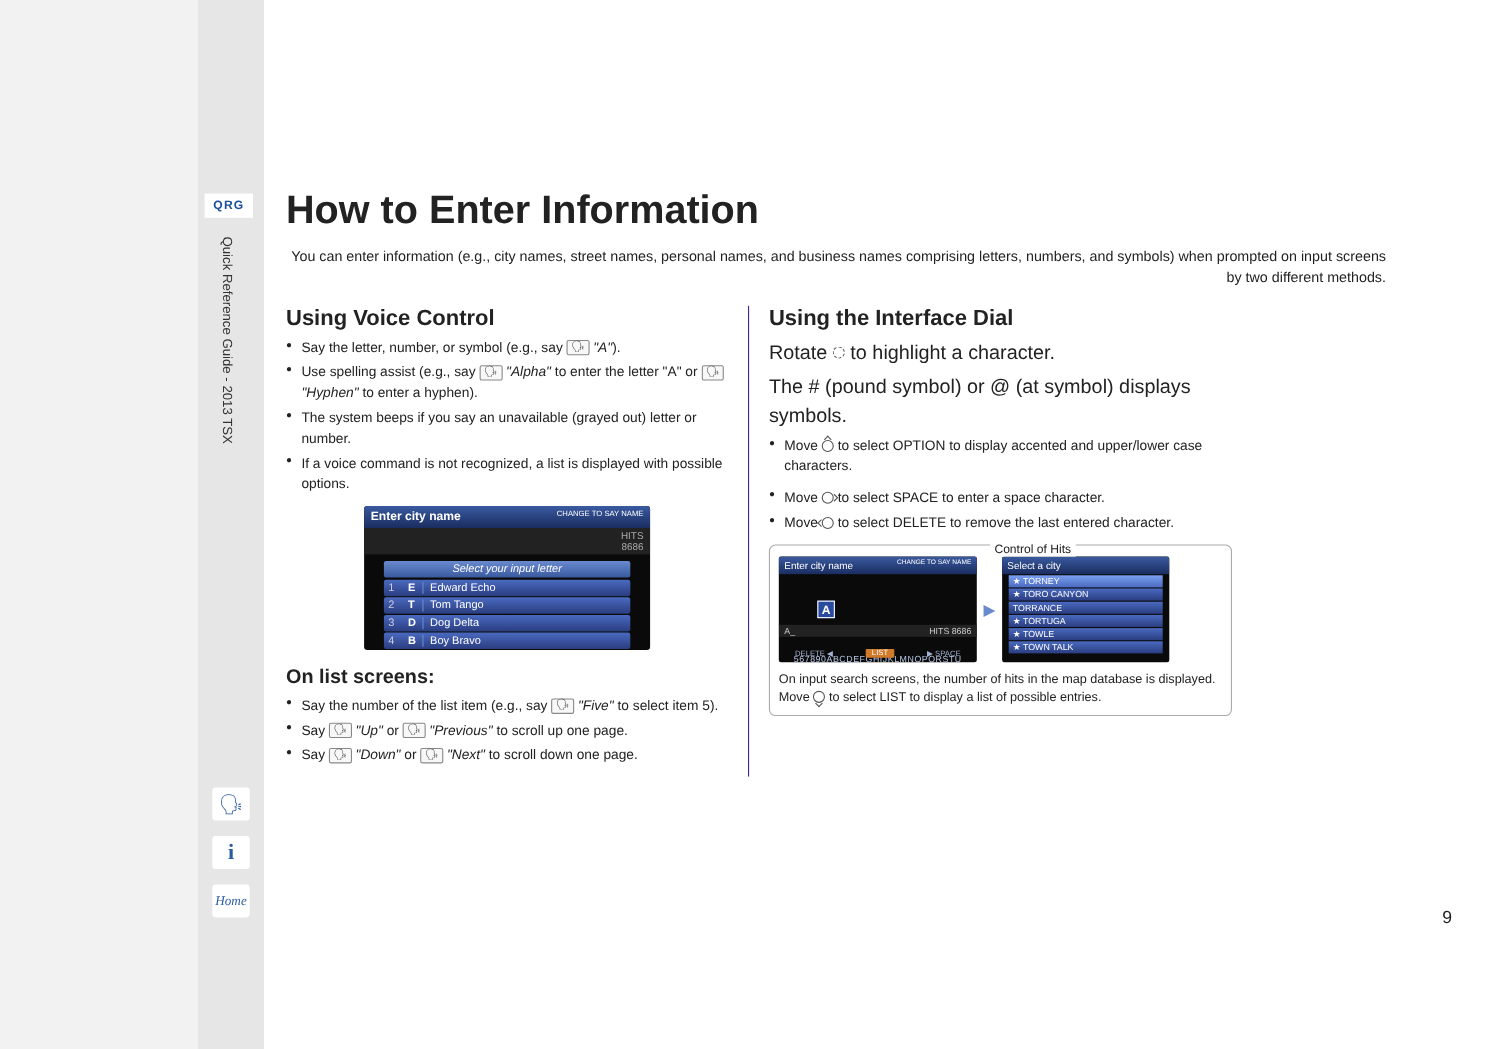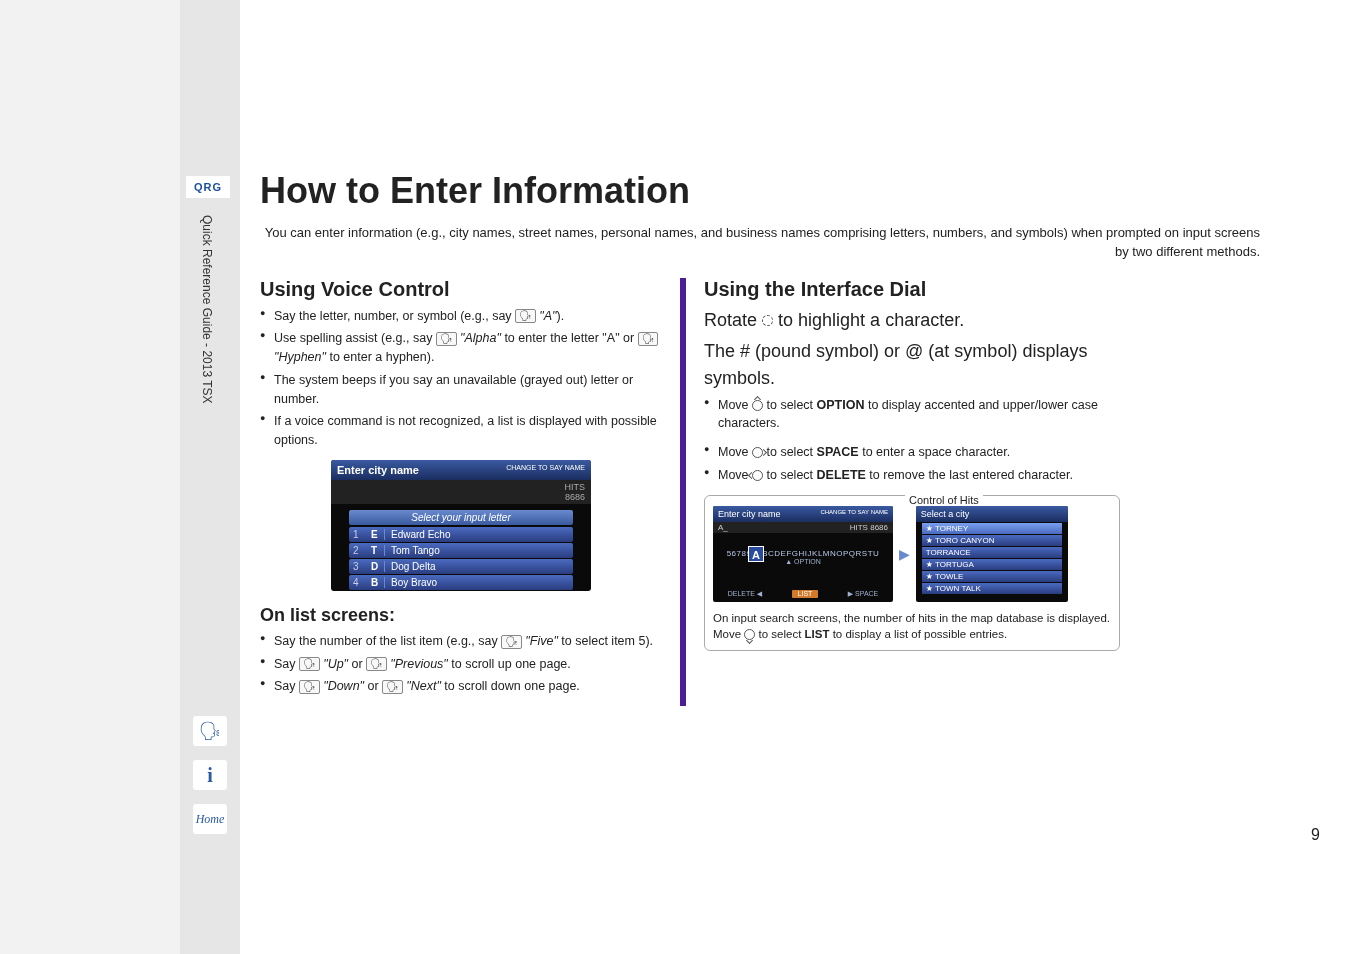--- a/index.html
+++ b/index.html
@@ -7,21 +7,21 @@
   .page { position: relative; width: 1350px; height: 954px; background: #fff; }
   .outer-band { position: absolute; left: 0; top: 0; width: 180px; height: 954px; background: #f2f2f2; }
   .inner-band { position: absolute; left: 180px; top: 0; width: 60px; height: 954px; background: #e6e6e6; }
   .qrg-badge { position: absolute; left: 186px; top: 176px; width: 44px; height: 22px; background: #fff; display: flex; align-items: center; justify-content: center; font-size: 11px; font-weight: bold; color: #1b4fa0; letter-spacing: 1px; }
   .vertical-text { position: absolute; left: 200px; top: 215px; writing-mode: vertical-rl; font-size: 12px; color: #333; }
   .content { position: absolute; left: 260px; top: 170px; width: 1060px; }
   h1 { font-size: 36px; font-weight: bold; margin-bottom: 12px; }
   .intro { font-size: 13px; line-height: 1.45; margin-bottom: 16px; max-width: 1000px; text-align: right; }
   .columns { display: flex; gap: 0; }
   .col-left { width: 420px; padding-right: 18px; }
-  .col-right { width: 440px; padding-left: 18px; border-left: 6px solid #4c1d95; }
+  .col-right { width: 440px; padding-left: 18px; border-left: 1px solid #4c1d95; }
   h2 { font-size: 20px; font-weight: bold; margin-bottom: 6px; }
   .subtext { font-size: 12.5px; line-height: 1.45; margin-bottom: 6px; }
   ul.bullets { list-style: none; margin: 4px 0 10px 0; }
   ul.bullets li { position: relative; padding-left: 14px; font-size: 12.5px; line-height: 1.5; margin-bottom: 4px; }
   ul.bullets li:before { content: "●"; position: absolute; left: 0; top: 0; font-size: 9px; }
   .voice-icon { display: inline-block; border: 1px solid #888; padding: 0 3px; font-size: 10px; border-radius: 2px; background: #f8f8f8; vertical-align: middle; line-height: 12px; }
   .italic { font-style: italic; }
   .screenshot-voice { margin: 10px auto 14px auto; width: 260px; background: #0a0a0a; border-radius: 3px; overflow: hidden; font-size: 10px; color: #cce; }
   .sv-title { background: linear-gradient(#3a5aa0,#1a2d60); padding: 4px 6px; color: #fff; font-weight: bold; font-size: 11px; display: flex; justify-content: space-between; }
   .sv-sub { background: #222; padding: 2px 6px; text-align: right; color: #aaa; font-size: 9px; }
@@ -31,31 +31,31 @@
   .sv-row span:nth-child(2) { width: 14px; font-weight: bold; color: #fff; border-right: 1px solid #6a8ad0; padding-right: 4px; }
   .sv-row span:last-child { color: #fff; }
   h3 { font-size: 18px; font-weight: bold; margin: 8px 0 6px 0; }
   .right-sub { font-size: 18px; line-height: 1.5; margin-bottom: 4px; }
   .dial-figure { margin-top: 10px; border: 1px solid #aaa; border-radius: 6px; padding: 10px 8px 8px 8px; position: relative; }
   .nohits-label { position: absolute; top: -2px; left: 200px; background: #fff; padding: 0 4px; font-size: 11px; }
   .dial-imgs { display: flex; gap: 6px; align-items: center; }
   .kb-panel, .list-panel { background: #0a0a0a; border-radius: 2px; font-size: 8px; color: #cce; overflow: hidden; }
   .kb-panel { width: 180px; height: 96px; position: relative; }
   .kb-head { background: linear-gradient(#3a5aa0,#1a2d60); padding: 3px 5px; color: #fff; font-size: 9px; display: flex; justify-content: space-between; }
-  .kb-line { background: #222; color: #ccc; padding: 1px 5px; font-size: 8px; display: flex; justify-content: space-between; }
+  .kb-line { background: #222; color: #ccc; padding: 1px 5px; font-size: 8px; display: flex; justify-content: space-between; margin-top: 46px; }
   .kb-keys { color: #b8c8e8; font-size: 8px; text-align: center; margin-top: 16px; letter-spacing: 0.5px; }
   .kb-bigletter { position: absolute; left: 35px; top: 40px; background: #2a4aa0; color: #fff; width: 16px; height: 16px; border: 1px solid #fff; text-align: center; font-size: 11px; font-weight: bold; line-height: 16px; }
   .kb-bottom { position: absolute; bottom: 4px; left: 0; right: 0; display: flex; justify-content: space-around; font-size: 7px; color: #a0b0d0; }
   .arrow-play { color: #6a8ad0; font-size: 14px; }
   .list-panel { width: 152px; height: 96px; }
   .list-head { background: linear-gradient(#3a5aa0,#1a2d60); padding: 3px 5px; color: #fff; font-size: 9px; }
   .list-row { background: linear-gradient(#4a6ac0,#2a3d80); margin: 1px 6px; padding: 1px 4px; color: #fff; font-size: 8px; }
   .list-row.hl { background: linear-gradient(#7aa0f0,#4a6ac0); }
   .figure-caption { font-size: 11.5px; line-height: 1.4; margin-top: 8px; }
-  .bold { font-weight: bold; }
+  .bold { font-weight: normal; }
   .left-icons { position: absolute; left: 190px; bottom: 120px; width: 40px; display: flex; flex-direction: column; gap: 14px; align-items: center; }
   .icon-box { width: 34px; height: 30px; background: #fff; border-radius: 3px; display: flex; align-items: center; justify-content: center; }
   .page-num { position: absolute; right: 30px; bottom: 110px; font-size: 16px; color: #222; }
   .circ { display:inline-block; width:11px; height:11px; border:1.2px solid #555; border-radius:50%; vertical-align:middle; position:relative; }
   .circ.up:after { content:""; position:absolute; left:2px; top:-4px; width:4px; height:4px; border-left:1.2px solid #555; border-top:1.2px solid #555; transform:rotate(45deg); }
   .circ.right:after { content:""; position:absolute; right:-4px; top:2px; width:4px; height:4px; border-right:1.2px solid #555; border-top:1.2px solid #555; transform:rotate(45deg); }
   .circ.left:after { content:""; position:absolute; left:-4px; top:2px; width:4px; height:4px; border-left:1.2px solid #555; border-bottom:1.2px solid #555; transform:rotate(45deg); }
   .circ.down:after { content:""; position:absolute; left:2px; bottom:-4px; width:4px; height:4px; border-right:1.2px solid #555; border-bottom:1.2px solid #555; transform:rotate(45deg); }
   .circ.rot { border-style:dashed; }
 </style>

